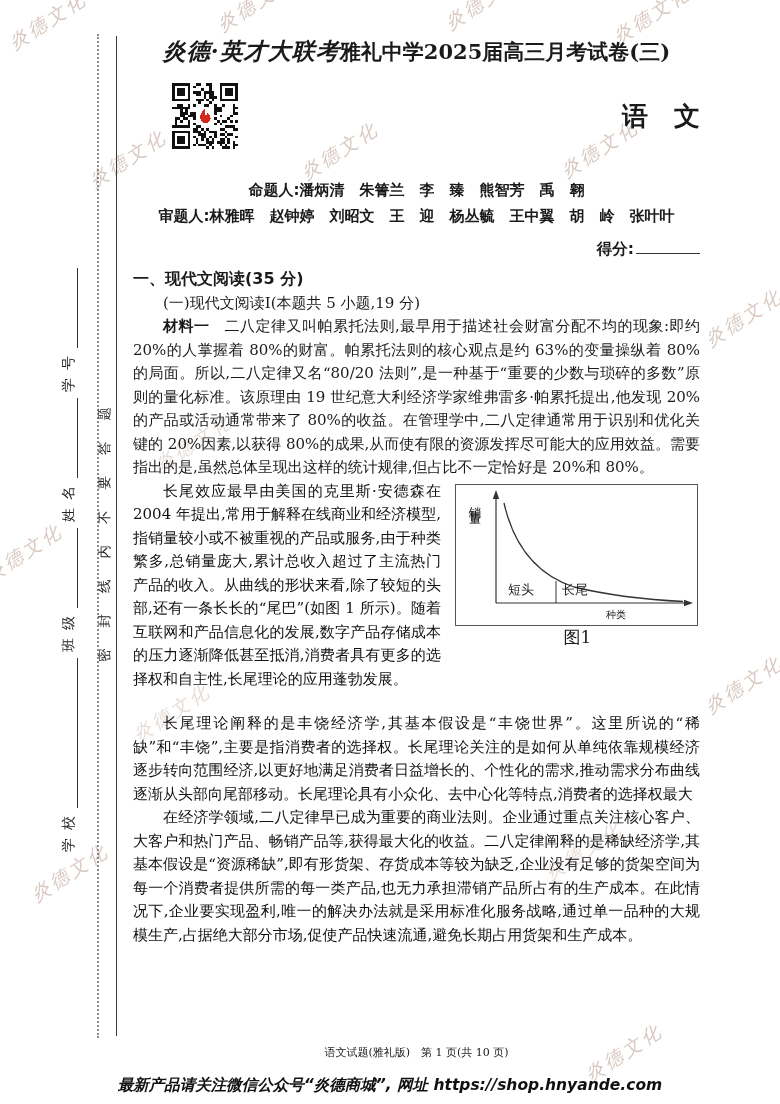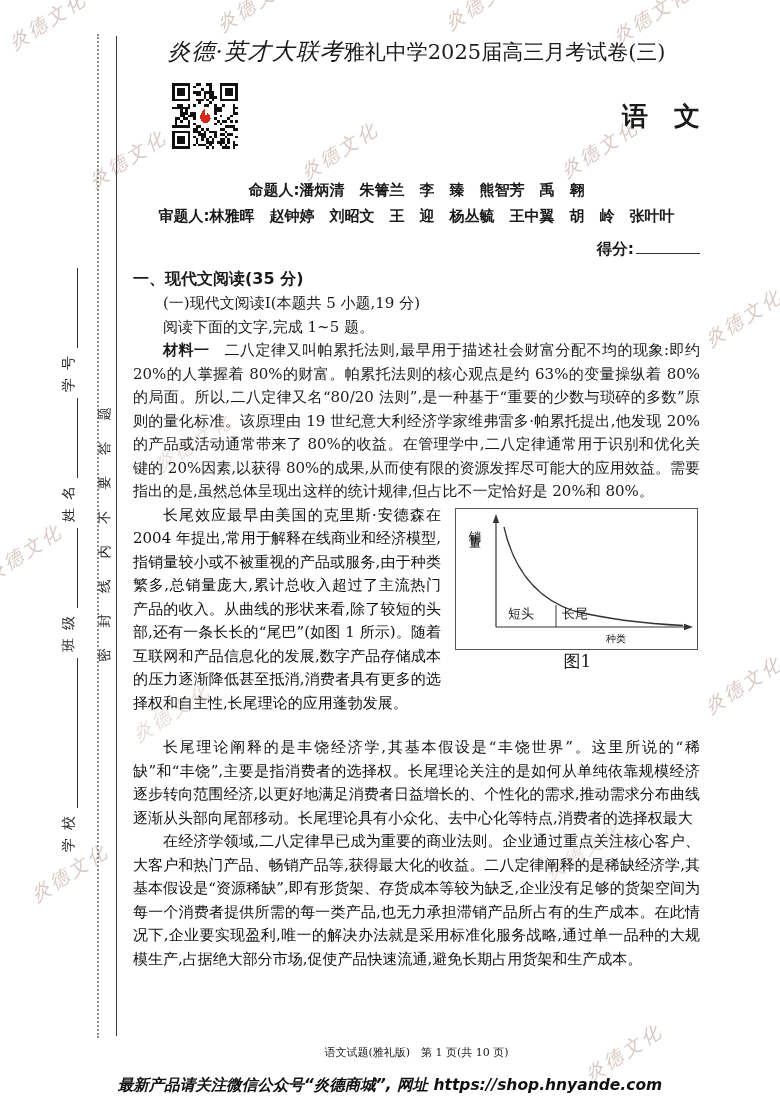--- a/index.html
+++ b/index.html
@@ -32,21 +32,21 @@
   .sf-blank { display:inline-block; height:1.1em; width:80px; border-bottom:1px solid #333; }
   .sf-blank.long { width:150px; }
   
   .seal-text {
     position:absolute; left:96px; top:662px; width:280px; height:20px;
     transform:rotate(-90deg); transform-origin:0 0;
     font-size:13.5px; letter-spacing:21px; color:#222; white-space:nowrap; z-index:2;
   }
   
   .content { position:absolute; left:133px; top:38px; width:567px; z-index:2; }
-  .title { text-align:center; font-size:21px; font-weight:400; line-height:26px; white-space:nowrap; }
+  .title { text-align:center; font-size:21px; font-weight:700; line-height:26px; white-space:nowrap; }
   .title .brand { font-style:italic; font-size:23px; letter-spacing:1px; }
   .subject-row { position:relative; height:92px; }
   .qr { position:absolute; left:38px; top:18px; width:68px; height:66px; }
   .subject { position:absolute; left:0; right:0; top:34px; text-align:right;
     font-size:26px; font-weight:700; font-family:"DejaVu Sans","Liberation Sans",sans-serif; }
   .writers { text-align:center; font-weight:700; font-size:15px; line-height:26px;
     font-family:"DejaVu Sans","Liberation Sans",sans-serif; }
   .writers.first { margin-top:20px; }
   .exam-info { text-align:center; font-size:15px; line-height:23px; margin-top:4px; }
   .score-row { text-align:right; margin-top:9px; height:24px; font-size:15.5px; font-weight:700;
@@ -300,21 +300,20 @@
   </div>
 
   <div class="writers first">命题人:潘炳清　朱箐兰　李　臻　熊智芳　禹　翱</div>
   <div class="writers">审题人:林雅晖　赵钟婷　刘昭文　王　迎　杨丛毓　王中翼　胡　岭　张叶叶</div>
 
 
   <div class="score-row"><span>得分:</span><span class="score-blank"></span></div>
 
   <div class="sec-heading">一、现代文阅读(35 分)</div>
   <div class="sub-line">(一)现代文阅读Ⅰ(本题共 5 小题,19 分)</div>
-  <div class="sub-line">阅读下面的文字,完成 1~5 题。</div>
 
   <div class="para-first"><span class="material-label">材料一</span><span>二八定律又叫帕累托法则,最早用于描述社会财富分配不均的现象:即约 20%的人掌握着 80%的财富。帕累托法则的核心观点是约 63%的变量操纵着 80%的局面。所以,二八定律又名“80/20 法则”,是一种基于“重要的少数与琐碎的多数”原则的量化标准。该原理由 19 世纪意大利经济学家维弗雷多·帕累托提出,他发现 20%的产品或活动通常带来了 80%的收益。在管理学中,二八定律通常用于识别和优化关键的 20%因素,以获得 80%的成果,从而使有限的资源发挥尽可能大的应用效益。需要指出的是,虽然总体呈现出这样的统计规律,但占比不一定恰好是 20%和 80%。</span></div>
 
   <div class="para-wrap">
     <div class="figure-float">
       <div class="figure-box">
         <svg width="243" height="142" viewBox="0 0 243 142">
 
           <line x1="40" y1="118" x2="40" y2="12" stroke="#333" stroke-width="1.2"></line>
           <polygon points="40,5 36.8,14 43.2,14" fill="#333"></polygon>

